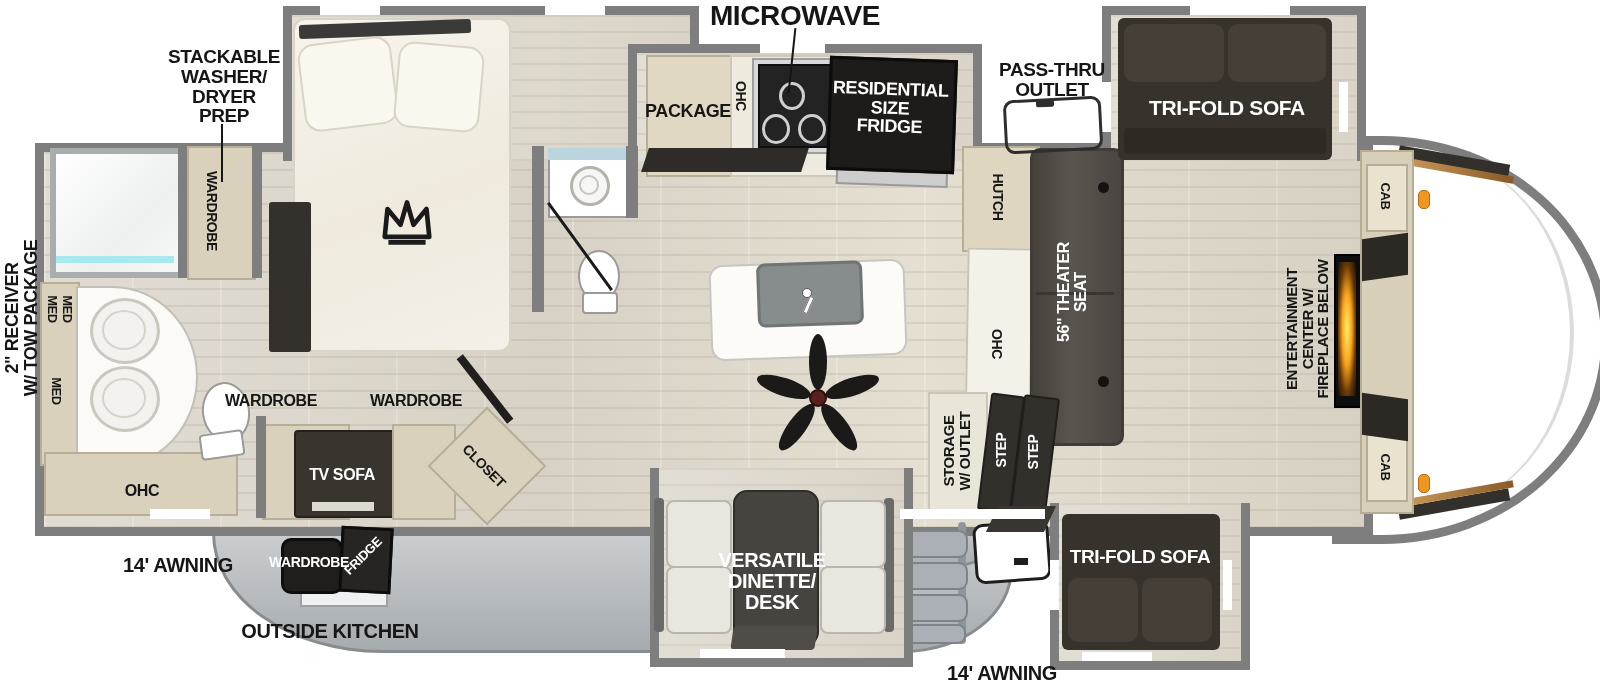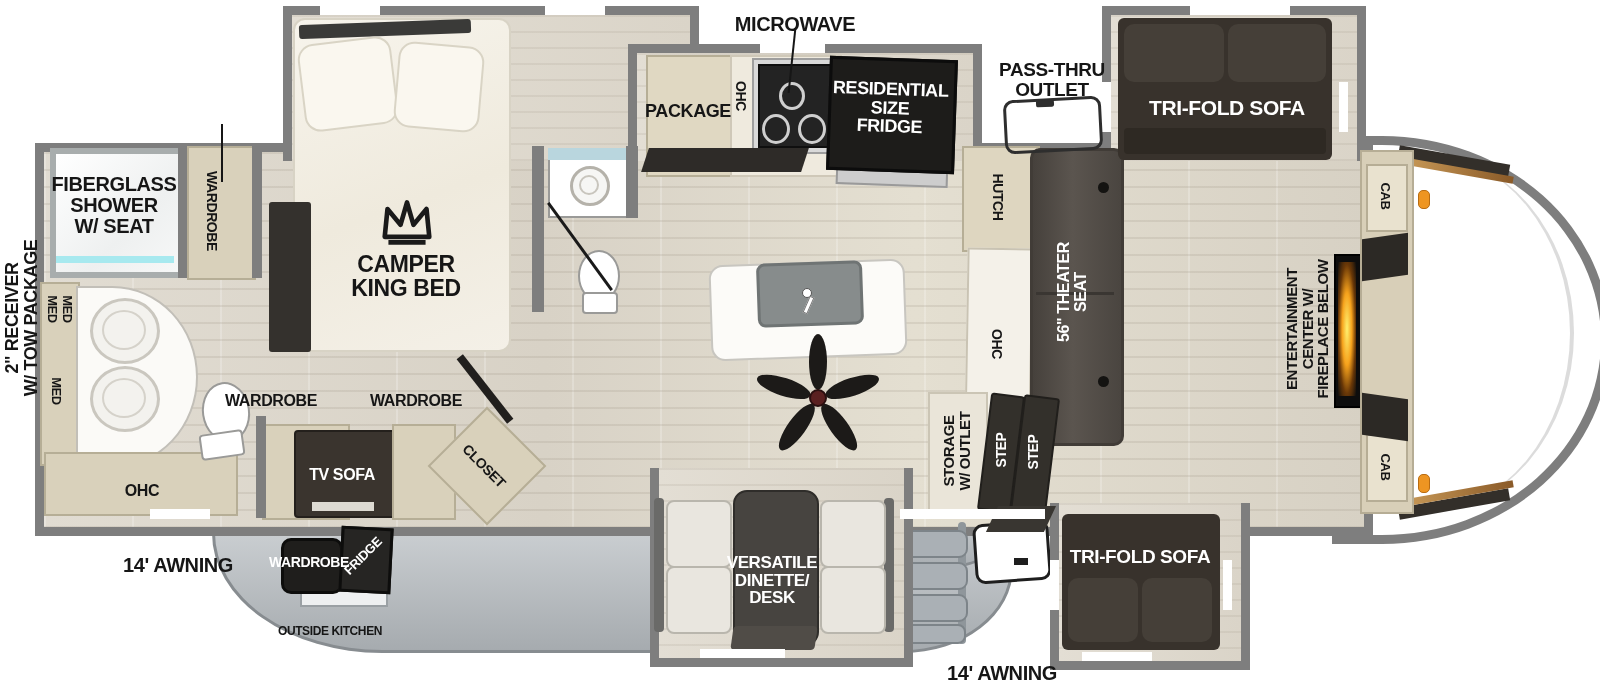--- a/index.html
+++ b/index.html
@@ -183,28 +183,27 @@
   <div class="ab" style="left:974px;top:522px;width:70px;height:54px;background:#ffffff;border:3px solid #1e1e1e;border-radius:10px;transform:rotate(-4deg);z-index:8;"></div>
   <div class="ab" style="left:1014px;top:558px;width:14px;height:7px;background:#1e1e1e;z-index:9;"></div>
 
   <div class="ab" style="left:300px;top:583px;width:84px;height:20px;background:#eef0f1;border:2px solid #9aa0a4;z-index:6;"></div>
   <div class="ab" style="left:281px;top:538px;width:56px;height:50px;background:#1f1e1c;border:3px solid #0d0d0c;border-radius:10px;z-index:7;"></div>
   <div class="ab" style="left:340px;top:527px;width:46px;height:60px;background:#262523;border:3px solid #0d0d0c;z-index:7;transform:rotate(3deg);"></div>
 
   <div class="line" style="left:791px;top:28px;width:2px;height:65px;transform:rotate(6deg);"></div>
   <div class="line" style="left:221px;top:124px;width:2px;height:58px;"></div>
 
-  <div class="lbl" style="left:795px;top:24px;font-size:20px;">MICROWAVE</div>
+  <div class="lbl" style="left:795px;top:16px;font-size:28px;">MICROWAVE</div>
   <div class="lbl" style="left:1052px;top:80px;font-size:19px;">PASS-THRU
 OUTLET</div>
-  <div class="lbl" style="left:114px;top:205px;font-size:20px;z-index:41;">FIBERGLASS
-SHOWER
-W/ SEAT</div>
-  <div class="lbl" style="left:406px;top:277px;font-size:23px;">CAMPER
-KING BED</div>
+  <div class="lbl" style="left:224px;top:86px;font-size:19px;">STACKABLE
+WASHER/
+DRYER
+PREP</div>
   <div class="lbl r90" style="left:212px;top:211px;font-size:14px;">WARDROBE</div>
   <div class="lbl r90" style="left:52px;top:309px;font-size:13px;">MED</div>
   <div class="lbl r90" style="left:67px;top:309px;font-size:13px;">MED</div>
   <div class="lbl r90" style="left:56px;top:391px;font-size:13px;">MED</div>
   <div class="lbl" style="left:142px;top:491px;font-size:16px;">OHC</div>
   <div class="lbl" style="left:688px;top:111px;font-size:18px;">PACKAGE</div>
   <div class="lbl r90" style="left:741px;top:96px;font-size:14px;">OHC</div>
   <div class="lbl w" style="left:890px;top:108px;font-size:18px;transform:translate(-50%,-50%) rotate(2deg);">RESIDENTIAL
 SIZE
 FRIDGE</div>
@@ -222,22 +221,22 @@
   <div class="lbl r270" style="left:957px;top:451px;font-size:15px;">STORAGE
 W/ OUTLET</div>
   <div class="lbl w r270" style="left:1001px;top:450px;font-size:14px;">STEP</div>
   <div class="lbl w r270" style="left:1033px;top:452px;font-size:14px;">STEP</div>
   <div class="lbl" style="left:271px;top:401px;font-size:16px;">WARDROBE</div>
   <div class="lbl" style="left:416px;top:401px;font-size:16px;">WARDROBE</div>
   <div class="lbl w" style="left:342px;top:475px;font-size:16px;">TV SOFA</div>
   <div class="lbl r45" style="left:484px;top:466px;font-size:14px;">CLOSET</div>
   <div class="lbl w" style="left:309px;top:562px;font-size:14px;z-index:41;">WARDROBE</div>
   <div class="lbl w rm45" style="left:363px;top:556px;font-size:13px;z-index:41;">FRIDGE</div>
-  <div class="lbl" style="left:330px;top:631px;font-size:12px;">OUTSIDE KITCHEN</div>
+  <div class="lbl" style="left:330px;top:631px;font-size:20px;">OUTSIDE KITCHEN</div>
   <div class="lbl" style="left:178px;top:565px;font-size:20px;">14' AWNING</div>
   <div class="lbl" style="left:1002px;top:673px;font-size:20px;">14' AWNING</div>
-  <div class="lbl w" style="left:772px;top:581px;font-size:17px;z-index:41;">VERSATILE
+  <div class="lbl w" style="left:772px;top:581px;font-size:20px;z-index:41;">VERSATILE
 DINETTE/
 DESK</div>
   <div class="lbl r270" style="left:22px;top:318px;font-size:18px;">2" RECEIVER
 W/ TOW PACKAGE</div>
 
 </div>
 
 </body></html>

